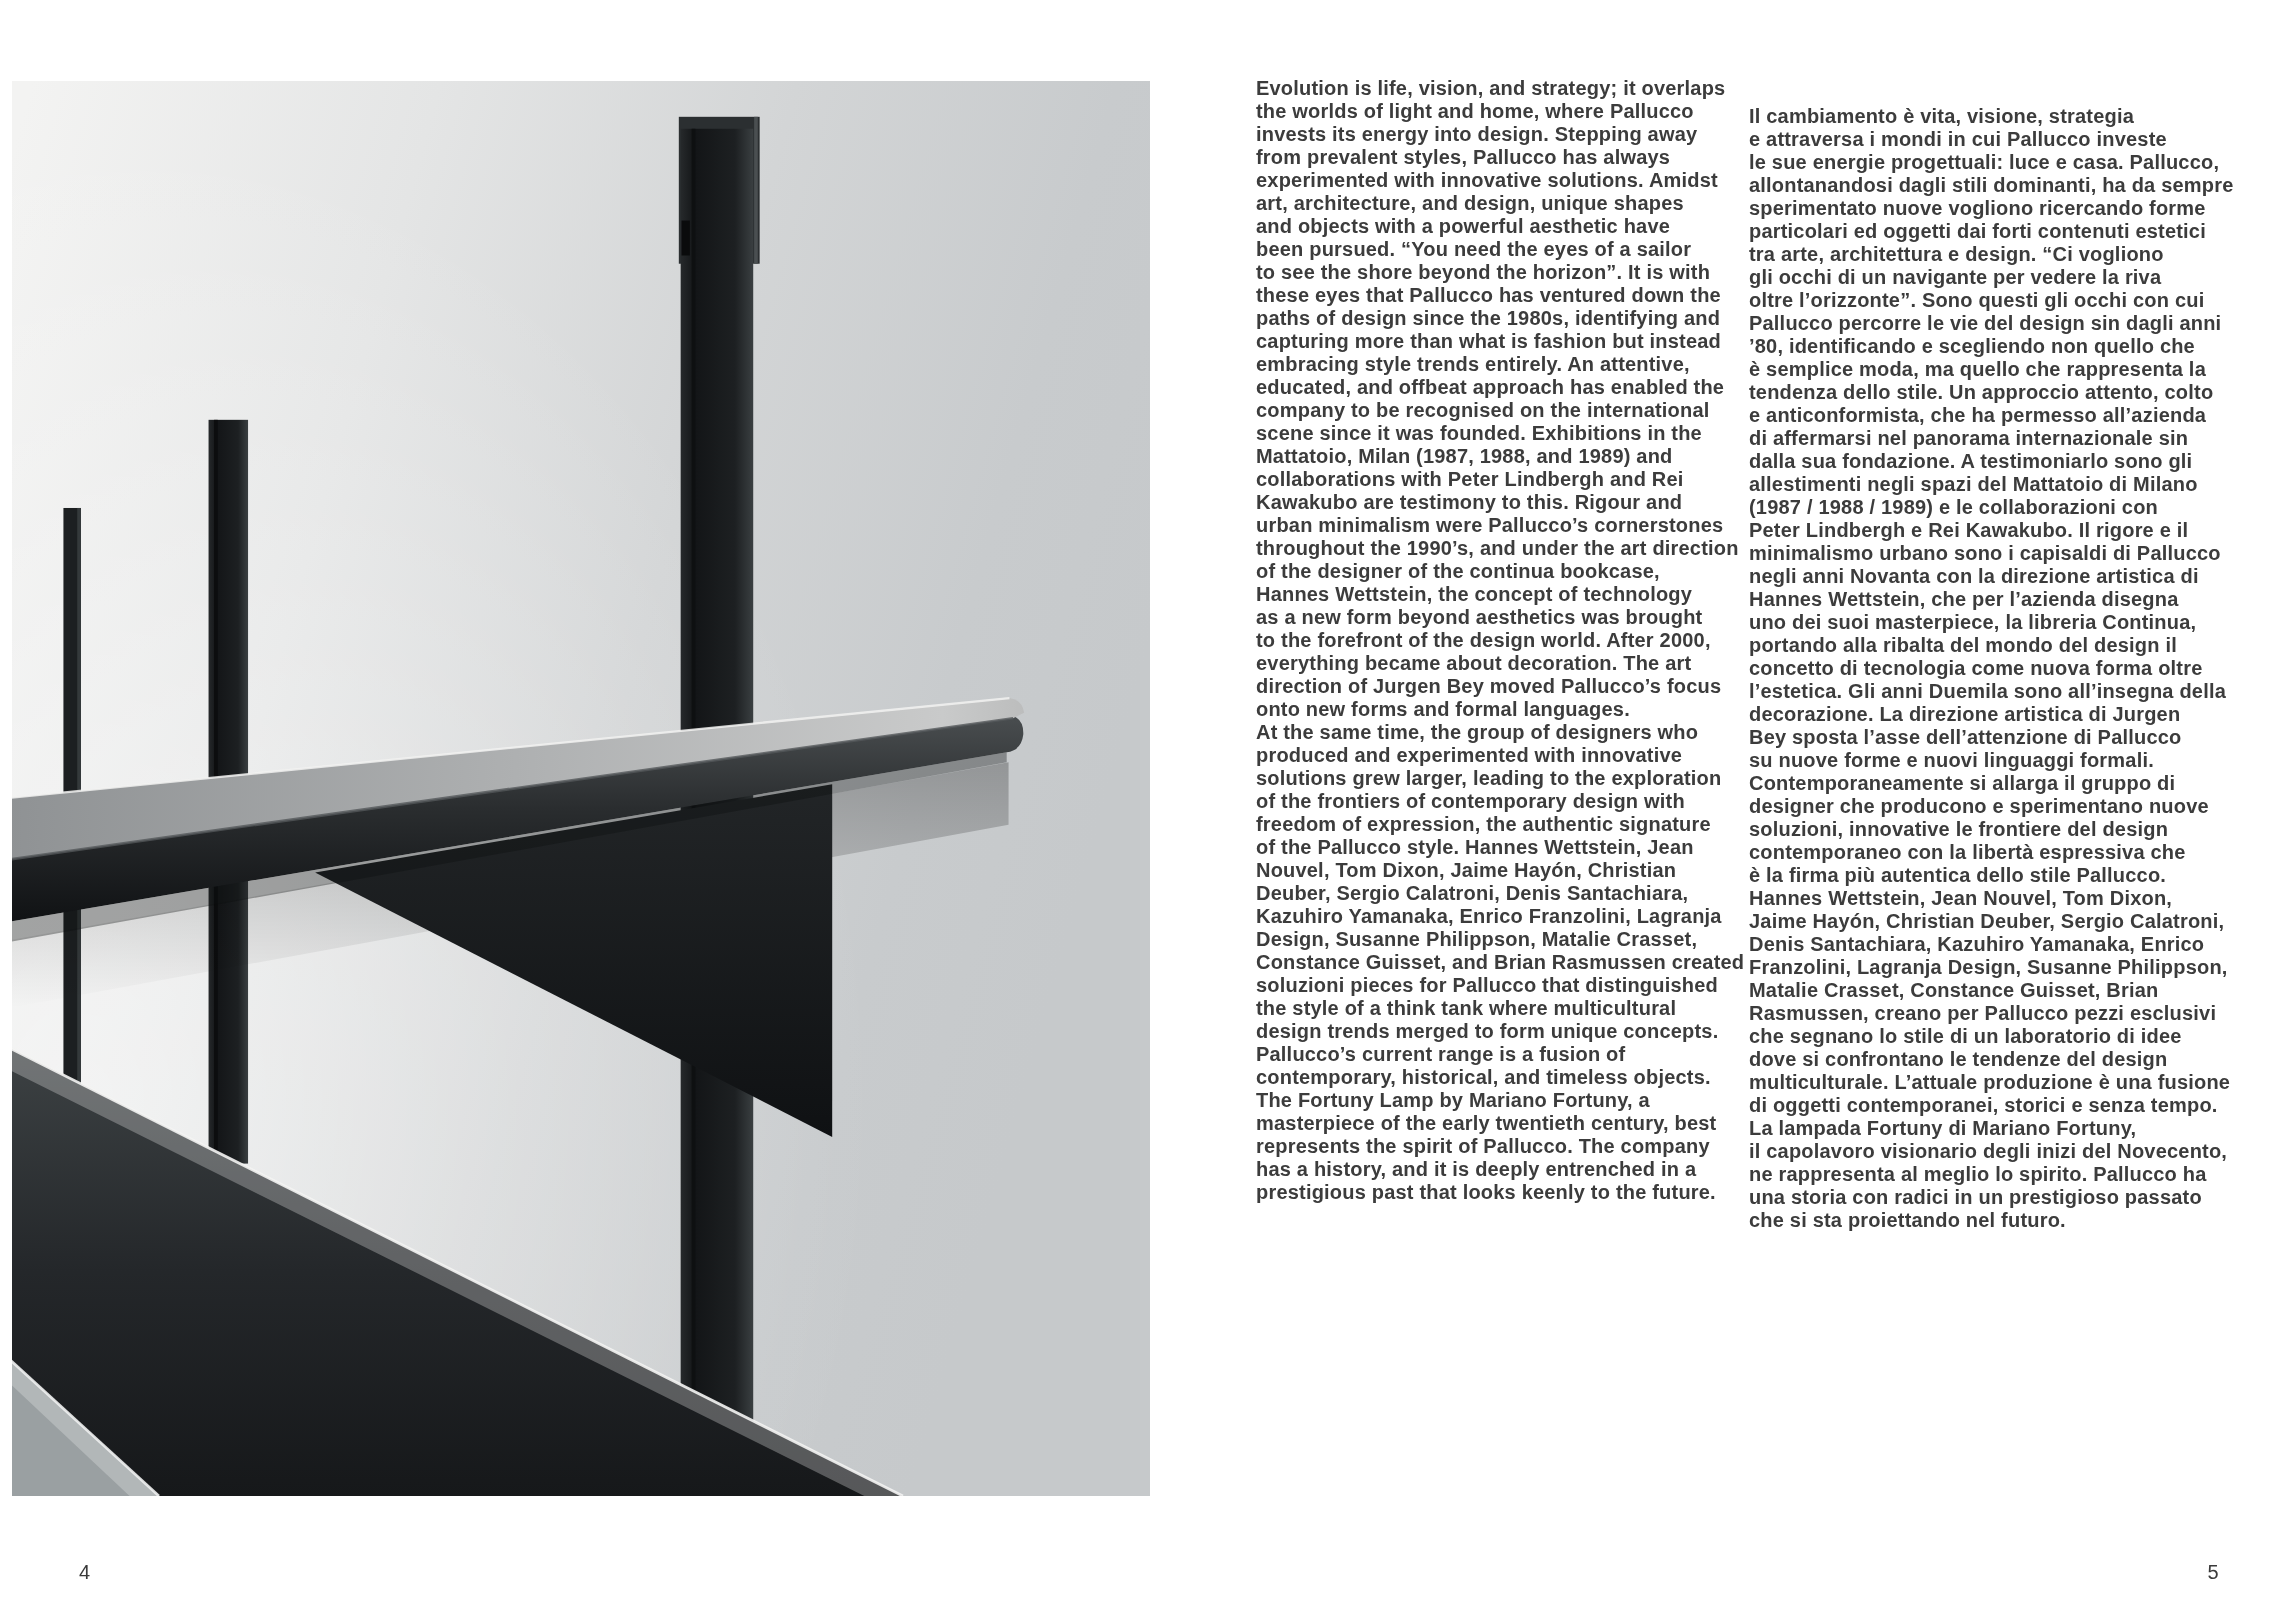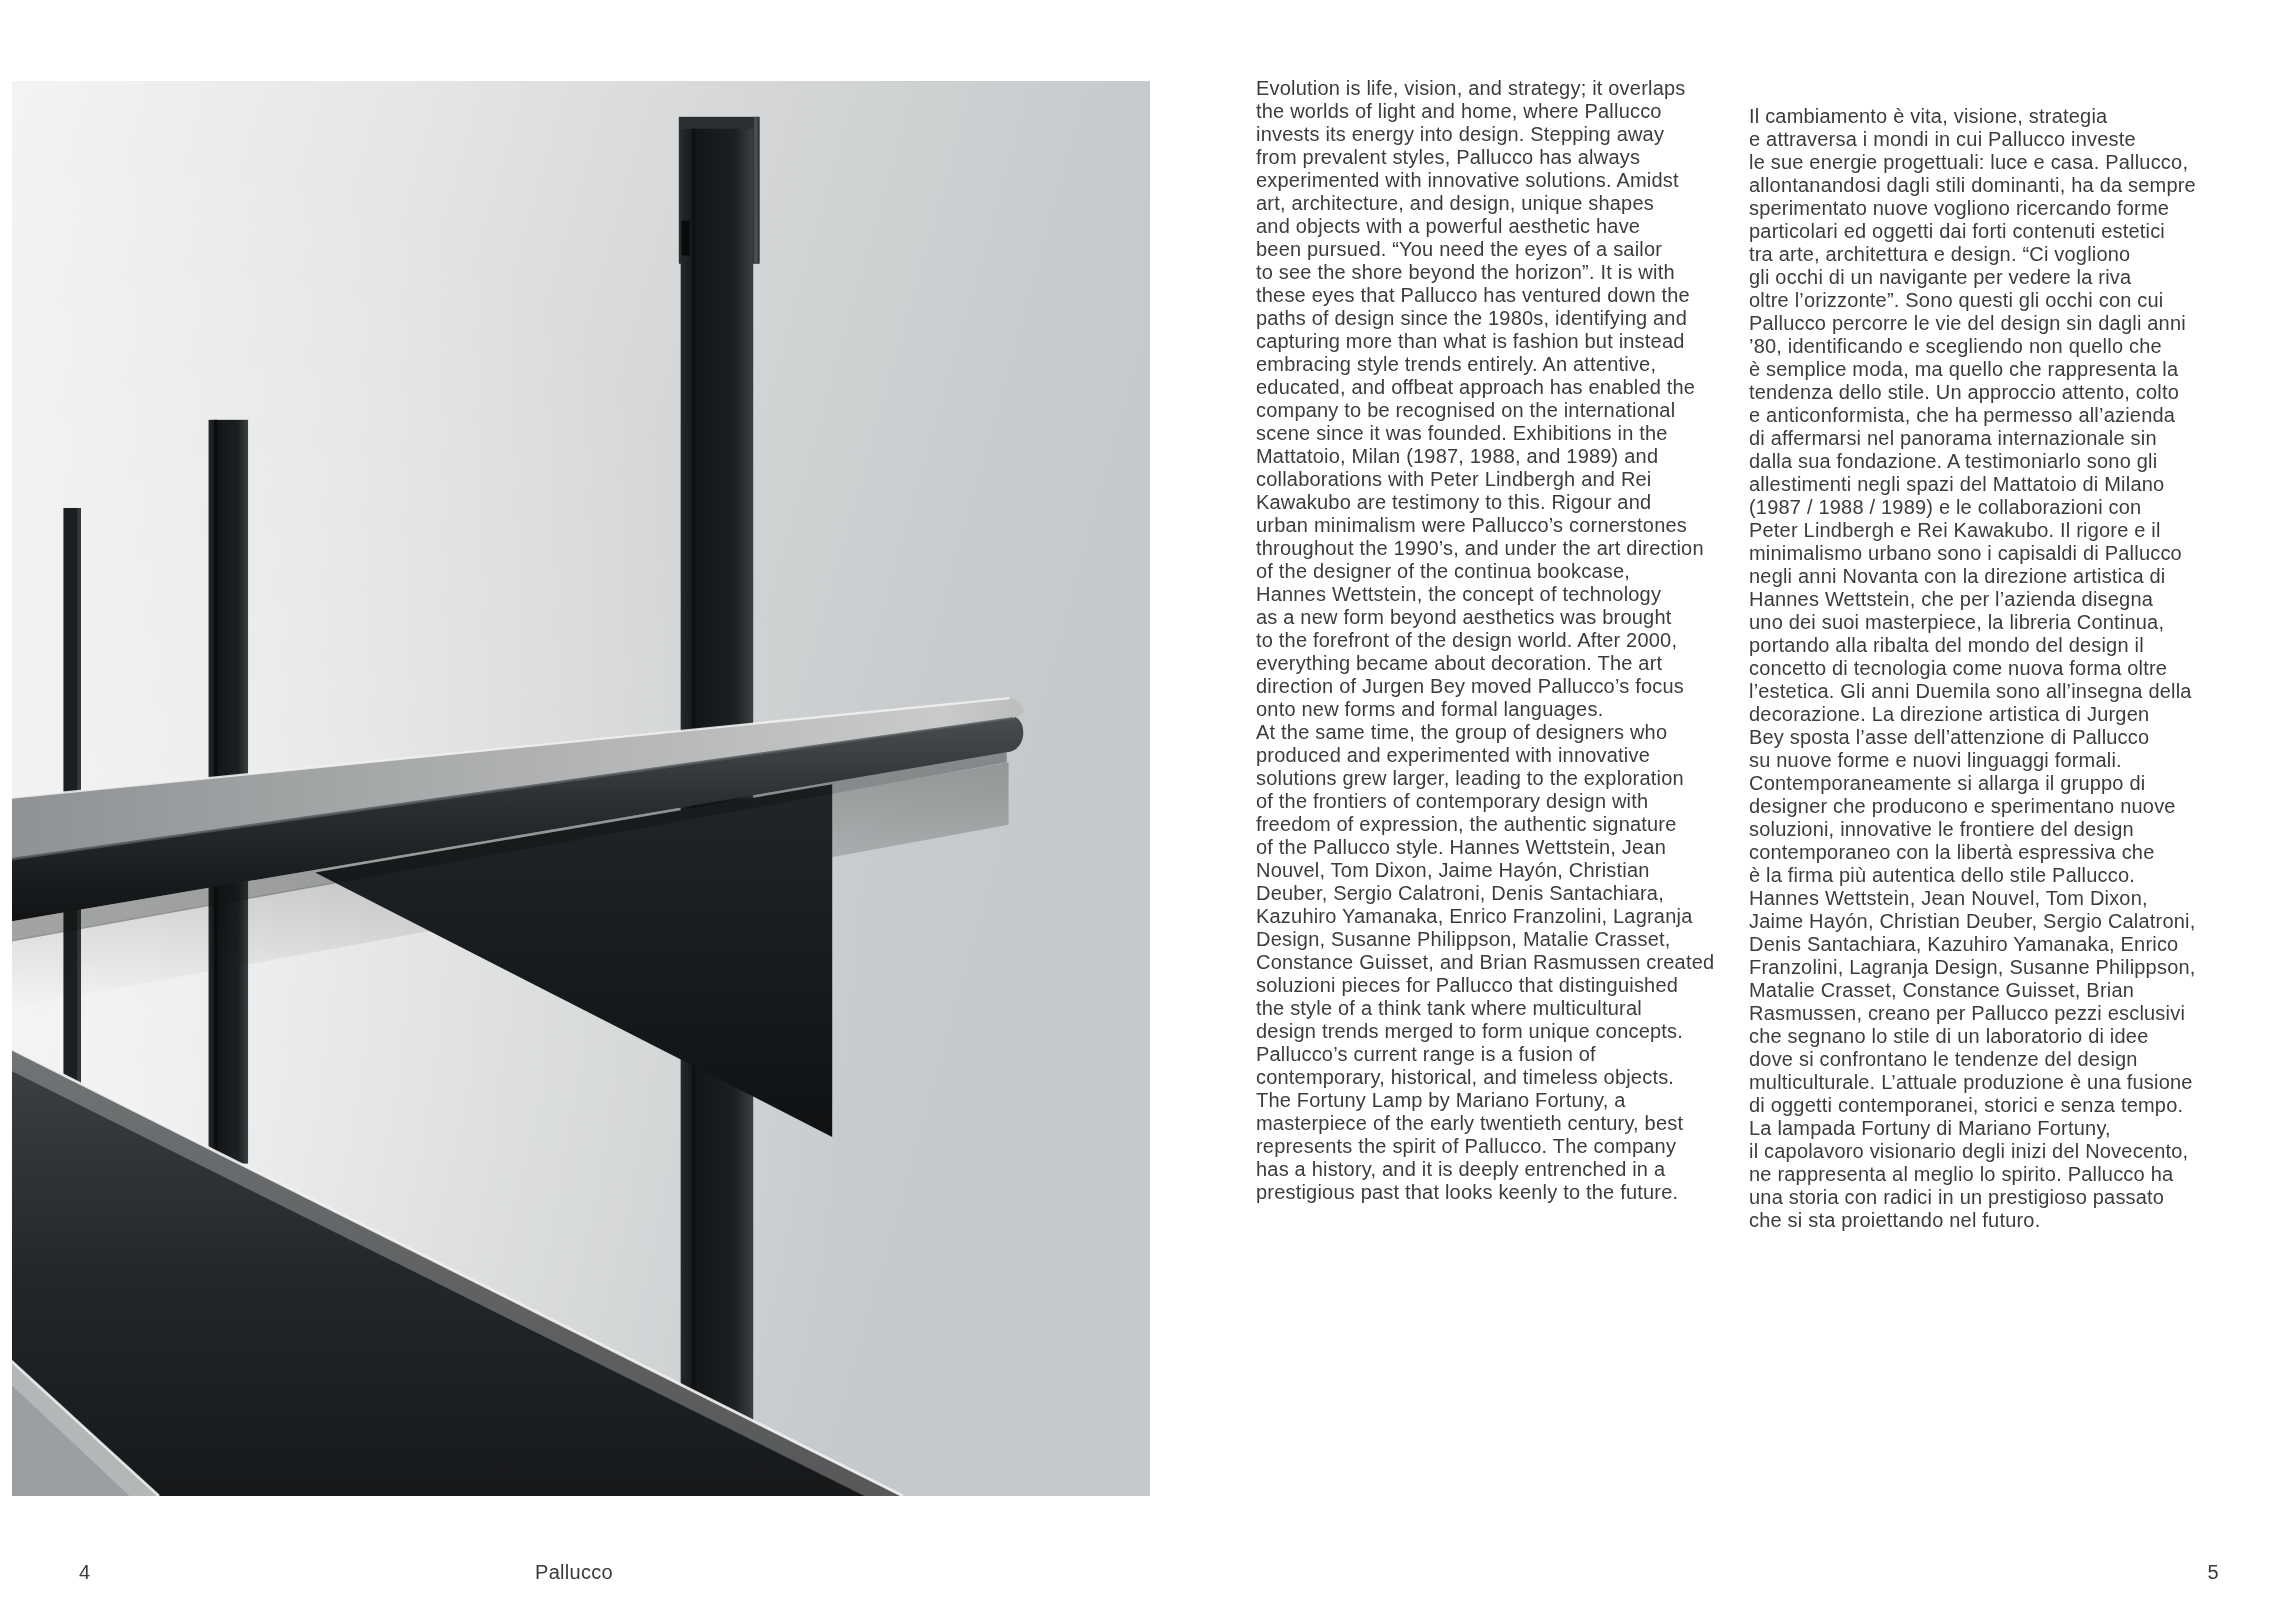--- a/index.html
+++ b/index.html
@@ -4,21 +4,21 @@
 <style>
   html,body{margin:0;padding:0;background:#ffffff;}
   .page-root{
     position:relative;width:2296px;height:1624px;background:#ffffff;overflow:hidden;
     font-family:"Liberation Sans", sans-serif;
   }
   .photo-frame{position:absolute;left:12px;top:81px;width:1138px;height:1415px;}
   .photo-frame svg{display:block;width:100%;height:100%;}
   .textcol{
     position:absolute;top:77px;font-size:20px;line-height:23px;color:#3c3c3c;
-    letter-spacing:0.2px;font-weight:400;
+    letter-spacing:0.2px;font-weight:700;
   }
   .textcol .tl{white-space:pre;}
   #col-en{left:1256px;width:487px;}
   #col-it{left:1749px;width:514px;margin-top:28px;}
   .folio{position:absolute;top:1561px;height:26px;font-size:20px;color:#3a3a3a;letter-spacing:0.3px;}
   .folio-center{text-align:center;}
   #folio-num-left{left:79px;}
   #folio-title-left{left:0;width:1148px;}
   #folio-title-right{left:1148px;width:1148px;}
   #folio-num-right{right:77px;}
@@ -207,17 +207,16 @@
       <div class="tl">multiculturale. L’attuale produzione è una fusione</div>
       <div class="tl">di oggetti contemporanei, storici e senza tempo.</div>
       <div class="tl">La lampada Fortuny di Mariano Fortuny,</div>
       <div class="tl">il capolavoro visionario degli inizi del Novecento,</div>
       <div class="tl">ne rappresenta al meglio lo spirito. Pallucco ha</div>
       <div class="tl">una storia con radici in un prestigioso passato</div>
       <div class="tl">che si sta proiettando nel futuro.</div>
     </div>
 
   <div id="folio-num-left" class="folio">4</div>
-  <div id="folio-title-left" class="folio folio-center">Pallucco</div>
   <div id="folio-num-right" class="folio">5</div>
 
 </div>
 
 
 </body></html>

